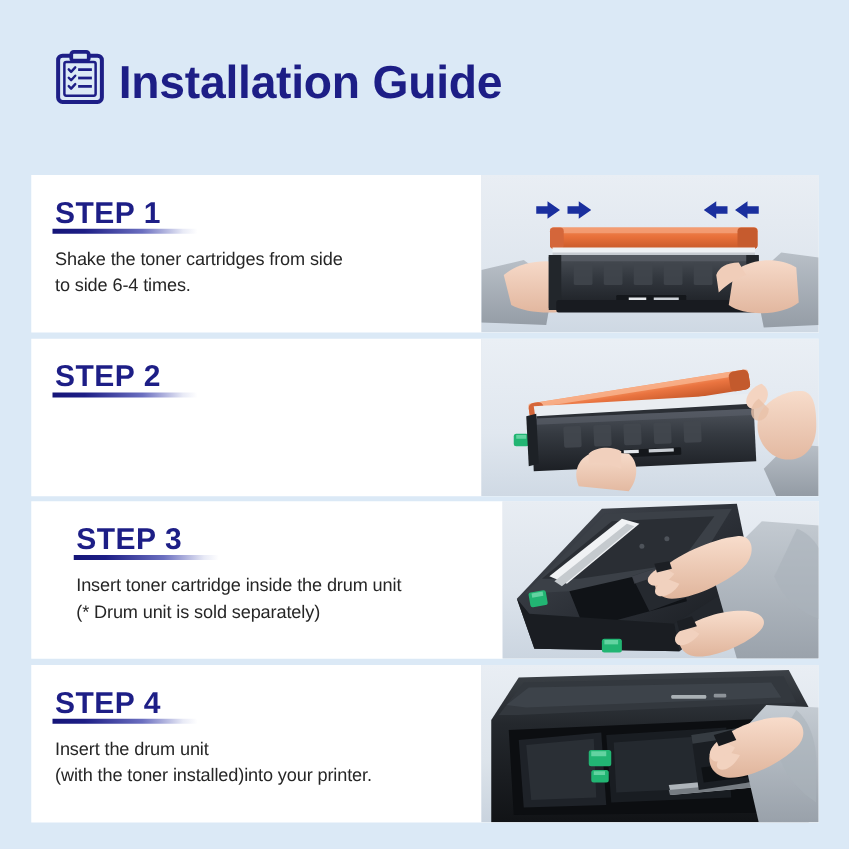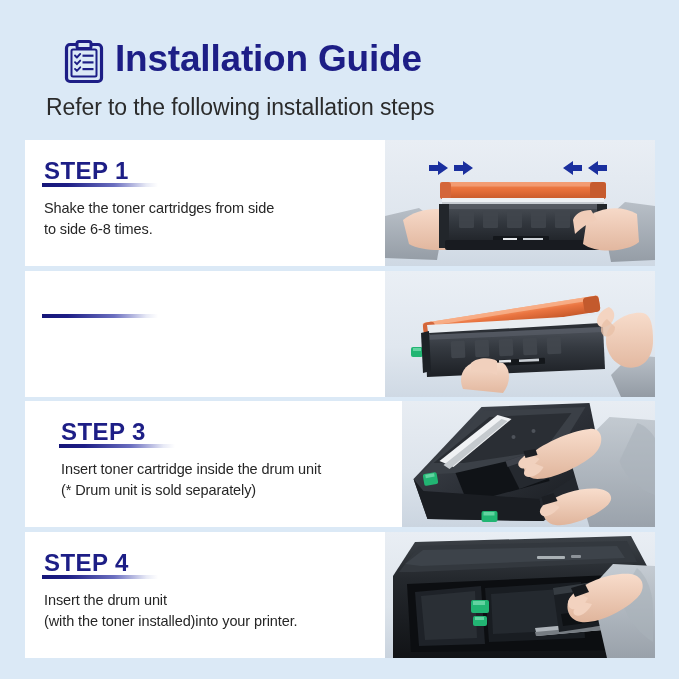--- a/index.html
+++ b/index.html
@@ -25,23 +25,22 @@
   .header {
     position: absolute;
     left: 0; top: 0;
     width: 679px; height: 140px;
   }
 
   .title-row {
     position: absolute;
     left: 44px; top: 40px;
     display: flex;
-    align-items: flex-start;
+    align-items: flex-end;
     gap: 11px;
-    margin-left: 20px;
   }
 
   .clipboard-icon {
     width: 40px; height: 44px;
     flex: none;
     display: block;
   }
 
   .main-title {
     font-size: 37px;
@@ -138,29 +137,28 @@
         <path d="M11 15.5 l1.9 2 3.3-3.6" fill="none" stroke="#1d1e86" stroke-width="1.9" stroke-linecap="round" stroke-linejoin="round"></path>
         <rect x="18.5" y="14.6" width="11" height="2.2" fill="#1d1e86"></rect>
         <path d="M11 22.2 l1.9 2 3.3-3.6" fill="none" stroke="#1d1e86" stroke-width="1.9" stroke-linecap="round" stroke-linejoin="round"></path>
         <rect x="18.5" y="21.3" width="11" height="2.2" fill="#1d1e86"></rect>
         <path d="M11 28.9 l1.9 2 3.3-3.6" fill="none" stroke="#1d1e86" stroke-width="1.9" stroke-linecap="round" stroke-linejoin="round"></path>
         <rect x="18.5" y="28" width="11" height="2.2" fill="#1d1e86"></rect>
       </svg>
       <div class="main-title">Installation Guide</div>
     </div>
 
-    <div class="subtitle">Refer to the following installation steps</div>
   </div>
 
   <div class="card card-1">
     <div class="card-text">
       <div class="step-label">STEP 1</div>
       <div class="step-rule"></div>
       <div class="step-desc">Shake the toner cartridges from side
-to side 6-8 times.</div>
+to side 6-4 times.</div>
     </div>
     <div class="card-photo">
       <svg class="photo-svg" viewBox="0 0 270 126" preserveAspectRatio="xMidYMid slice">
         <defs>
           <linearGradient id="bg1" x1="0" y1="0" x2="0" y2="1">
             <stop offset="0%" stop-color="#e9eef4"></stop>
             <stop offset="60%" stop-color="#dfe6ee"></stop>
             <stop offset="100%" stop-color="#ced8e3"></stop>
           </linearGradient>
           <linearGradient id="org1" x1="0" y1="0" x2="0" y2="1">
@@ -225,20 +223,21 @@
 
         <path d="M270 120 L270 66 L240 62 L218 82 L226 122 Z" fill="url(#slv1)"></path>
         <path d="M252 74 C236 64 212 68 202 78 L198 104 C212 114 242 112 254 102 Z" fill="url(#skin1)"></path>
         <path d="M206 70 C196 70 190 74 188 80 L190 94 C198 86 206 82 212 80 Z" fill="#f0cdb9"></path>
       </svg>
     </div>
   </div>
 
   <div class="card card-2">
     <div class="card-text">
+      <div class="step-label">STEP 2</div>
       <div class="step-rule"></div>
     </div>
     <div class="card-photo">
       <svg class="photo-svg" viewBox="0 0 270 126" preserveAspectRatio="xMidYMid slice">
         <defs>
           <linearGradient id="bg2" x1="0" y1="0" x2="0" y2="1">
             <stop offset="0%" stop-color="#eaeff5"></stop>
             <stop offset="60%" stop-color="#e0e7ef"></stop>
             <stop offset="100%" stop-color="#cfd9e4"></stop>
           </linearGradient>

